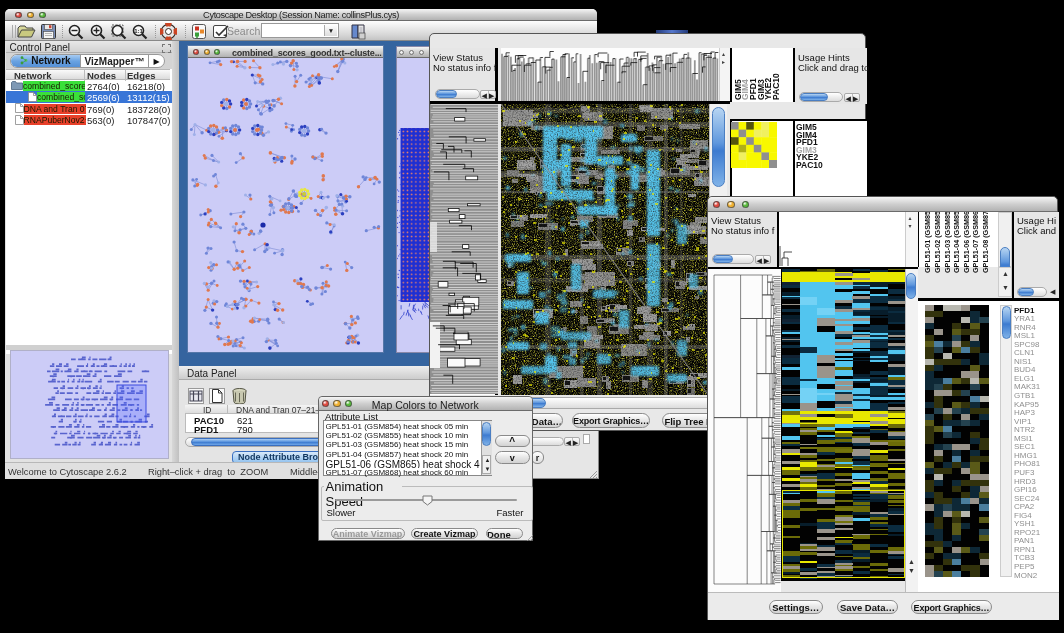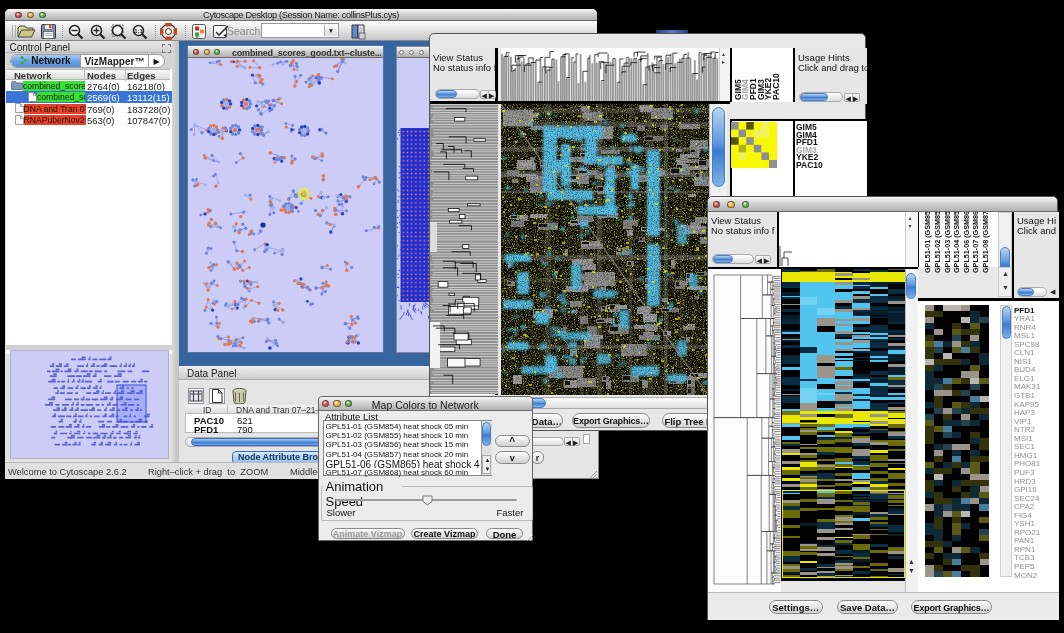--- a/index.html
+++ b/index.html
@@ -1568,16 +1568,16 @@
     <div class="abs" style="left:2px;top:88.5px;width:212px;height:35px;border:1px solid #bbb;border-radius:2px"></div>
     <div class="abs" style="left:5px;top:82px;width:78px;height:10px;background:#ececec;font-size:13px;color:#111;padding-left:2px">Animation Speed</div>
     <div class="abs" style="left:16px;top:101.5px;width:182px;height:2.5px;background:#9a9a9a;border-radius:1px"></div>
     <svg class="abs" style="left:103px;top:97.5px" width="11" height="11" viewBox="0 0 11 11">
       <path d="M1 1h9v5.5L5.5 10L1 6.5z" fill="#f4f4f4" stroke="#777" stroke-width="1"></path>
     </svg>
     <div class="abs" style="left:8px;top:109.5px;width:40px;height:9px;font-size:9.5px;color:#111">Slower</div>
     <div class="abs" style="left:178px;top:109.5px;width:35px;height:9px;font-size:9.5px;color:#111">Faster</div>
     <div class="abs" style="left:12px;top:130.5px;width:74px;height:11.5px;border-radius:6.75px;background:linear-gradient(#fff,#e8e8e8 45%,#d2d2d2);border:1.4px solid #8a8a8a;color:#9a9a9a;font-weight:bold;font-size:9px;line-height:11.5px;text-align:center;white-space:nowrap;overflow:hidden;">Animate Vizmap</div>
     <div class="abs" style="left:92.5px;top:130.5px;width:67px;height:11.5px;border-radius:6.75px;background:linear-gradient(#fff,#e8e8e8 45%,#d2d2d2);border:1.4px solid #8a8a8a;color:#111;font-weight:bold;font-size:9px;line-height:11.5px;text-align:center;white-space:nowrap;overflow:hidden;">Create Vizmap</div>
-    <div class="abs" style="left:167.5px;top:130.5px;width:37px;height:11.5px;border-radius:6.75px;background:linear-gradient(#fff,#e8e8e8 45%,#d2d2d2);border:1.4px solid #8a8a8a;color:#111;font-weight:bold;font-size:9.5px;line-height:11.5px;text-align:center;white-space:nowrap;overflow:hidden;">Done</div>
+    <div class="abs" style="left:167.5px;top:130.5px;width:37px;height:11.5px;border-radius:6.75px;background:linear-gradient(#fff,#e8e8e8 45%,#d2d2d2);border:1.4px solid #8a8a8a;color:#111;font-weight:bold;font-size:9.5px;line-height:11.5px;white-space:nowrap;overflow:hidden;">Done</div>
     <svg class="abs" style="left:207px;top:137px" width="8" height="8" viewBox="0 0 8 8">
       <path d="M7 1L1 7M7 4L4 7" stroke="#999" stroke-width="0.8"></path>
     </svg>
   </div>
 </body></html>

